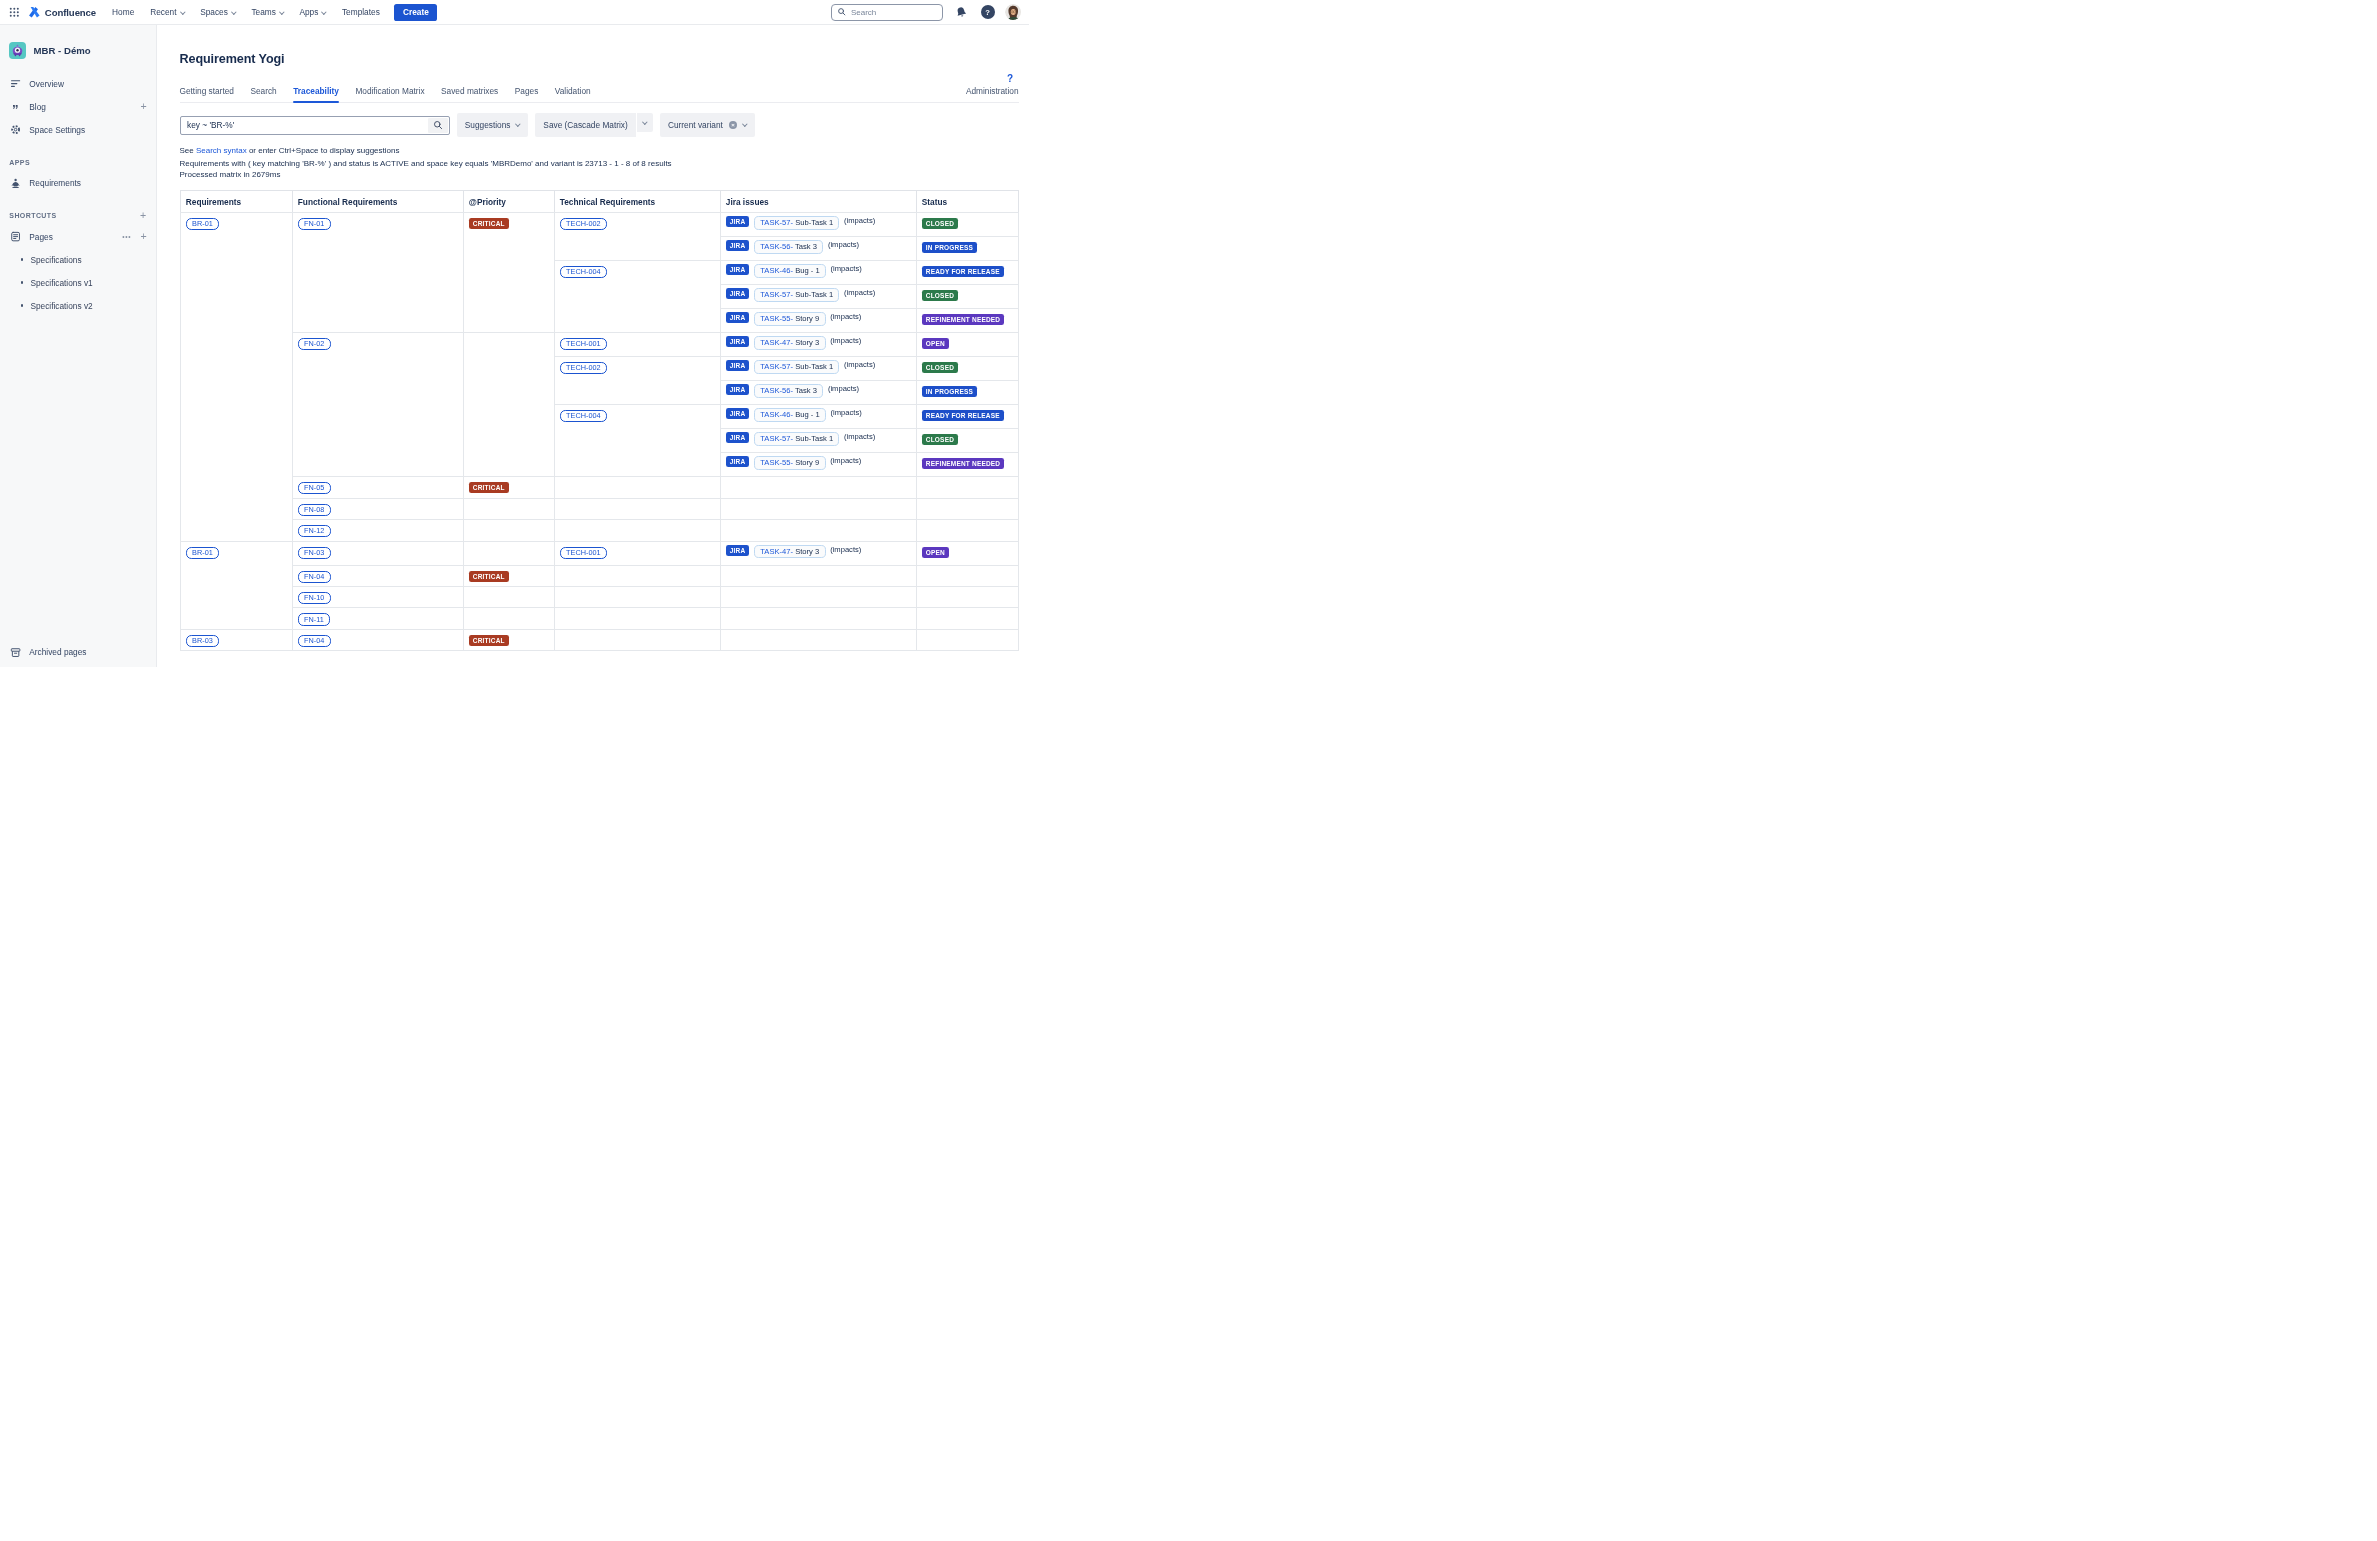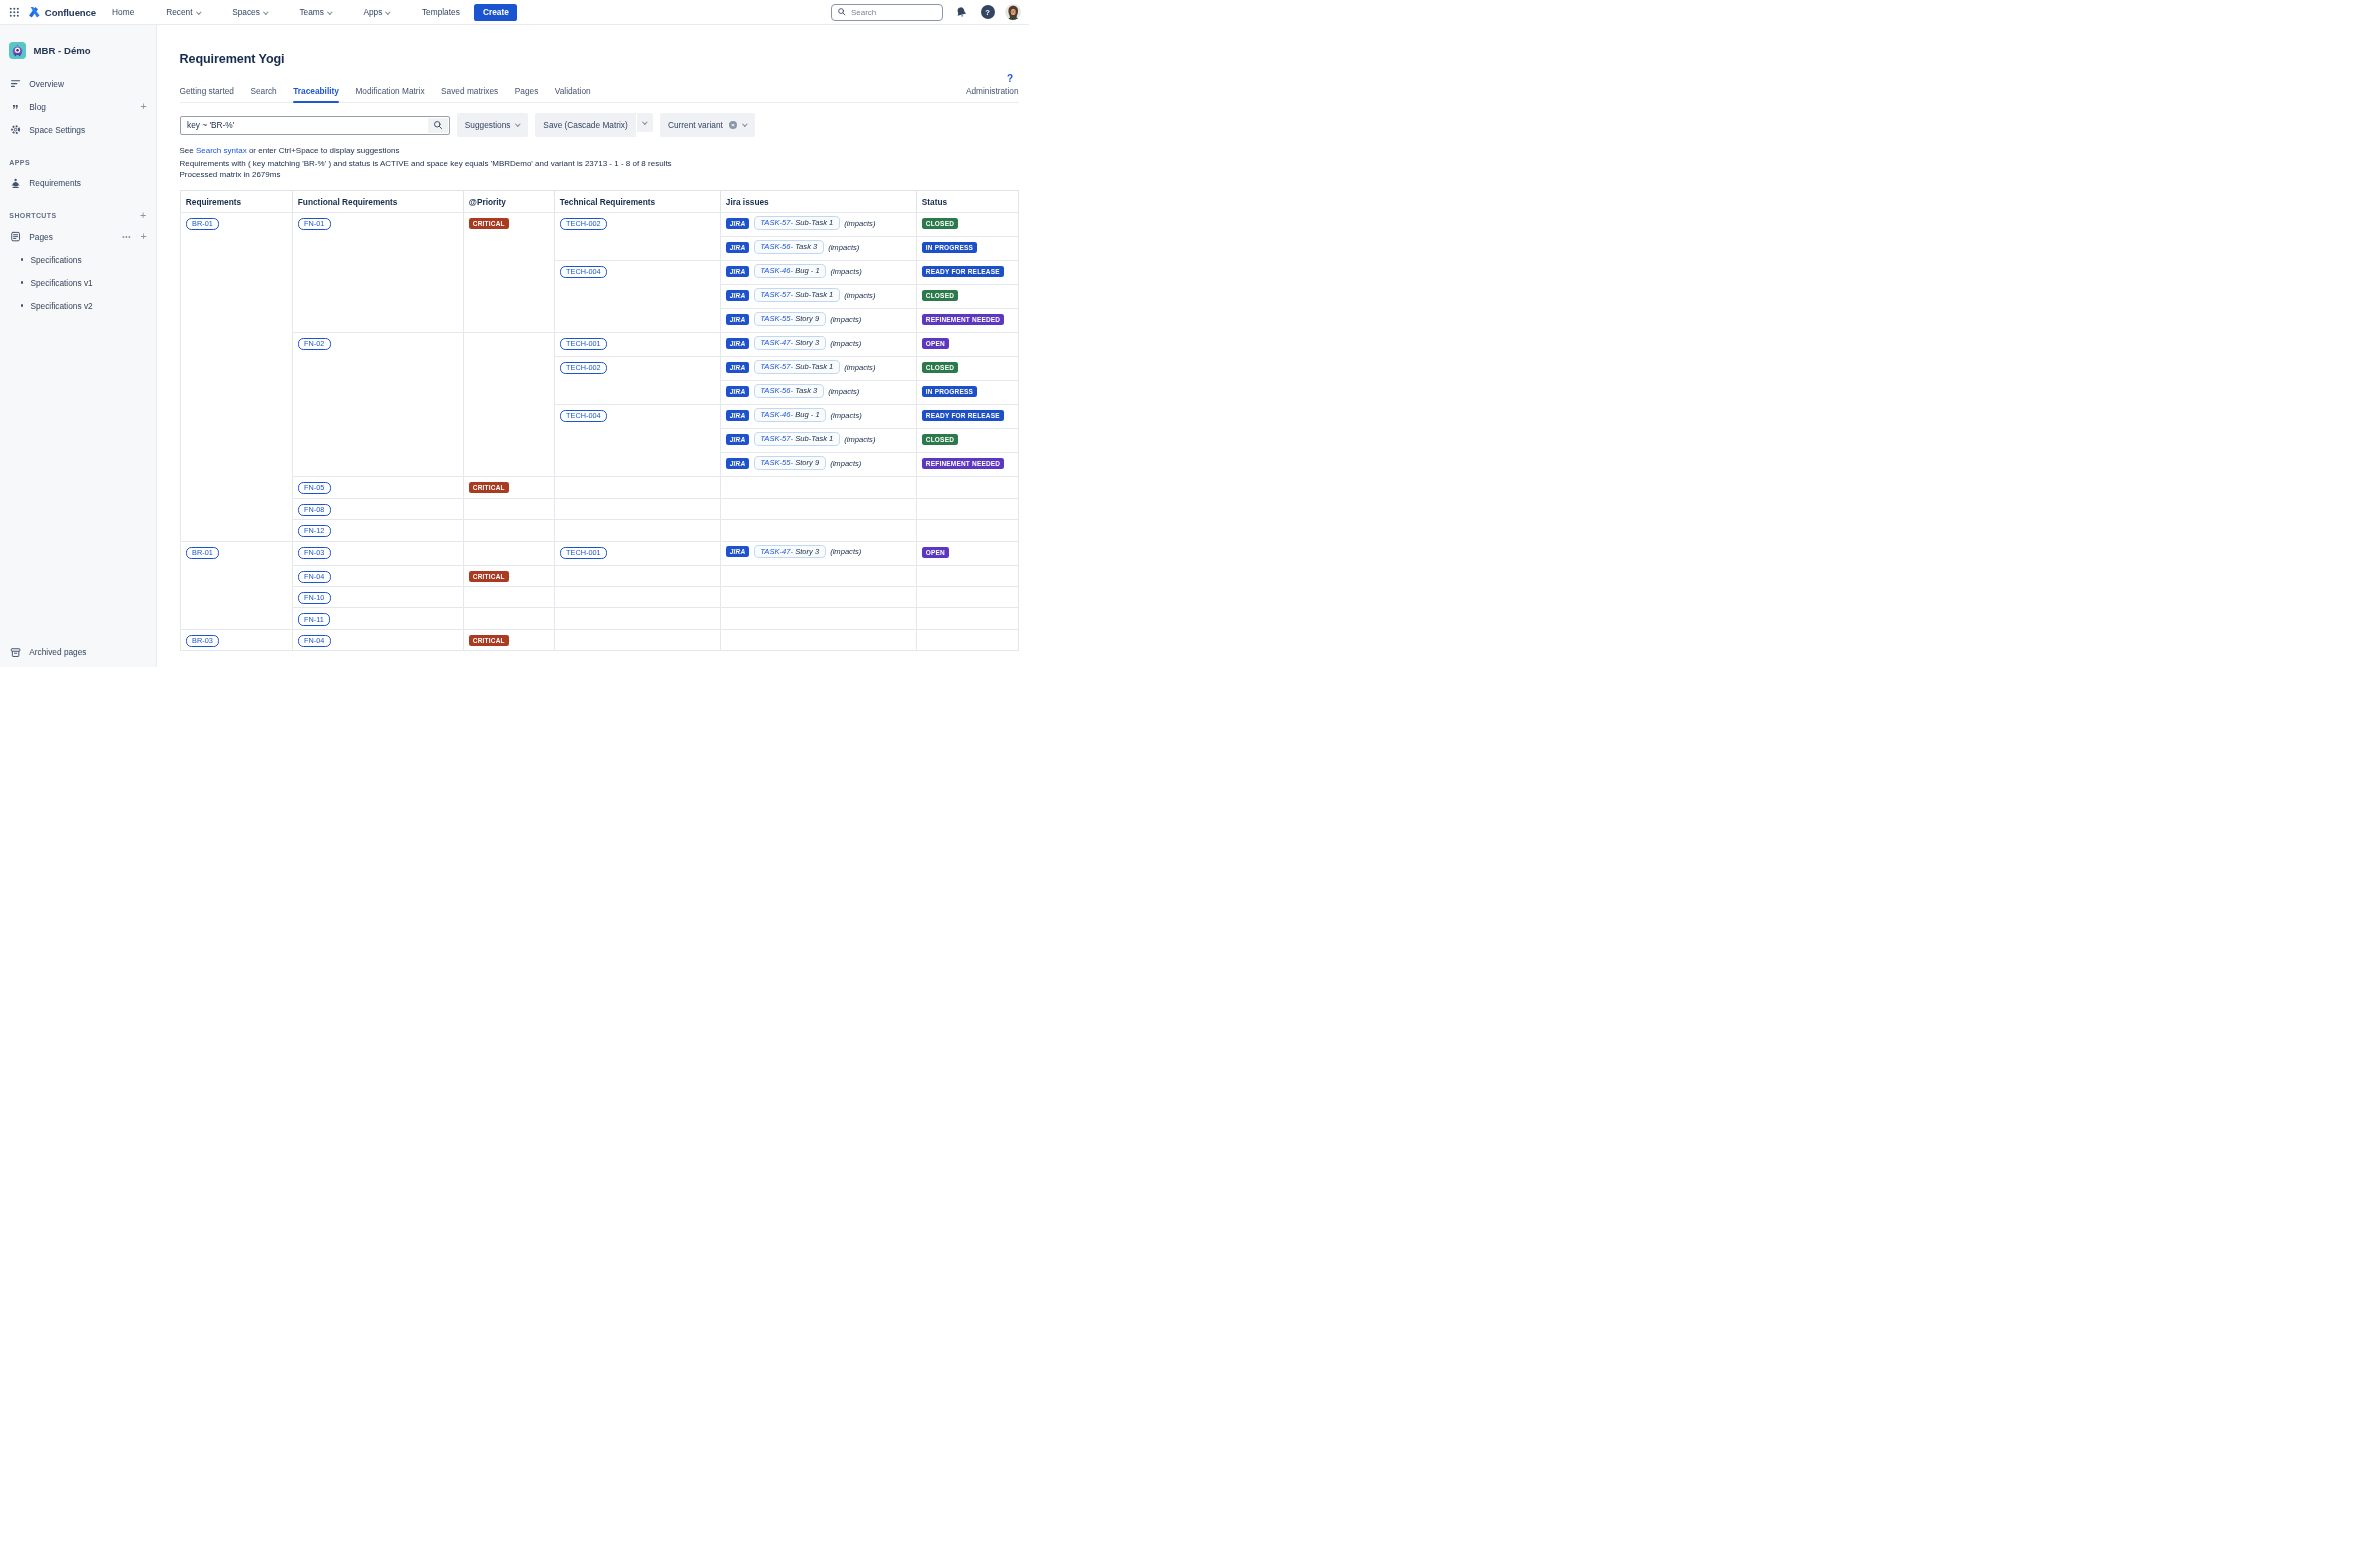--- a/index.html
+++ b/index.html
@@ -9,21 +9,21 @@
     color:#172B4D;
     width:1029px; height:667px;
     overflow:hidden; position:relative;
   }
   
   .topnav { height:25px; display:flex; align-items:center; padding:0 8px 0 6.6px; border-bottom:0.7px solid #E9EBEE; background:#fff; }
   .topnav-left { display:flex; align-items:center; }
   .icon-btn { display:flex; align-items:center; justify-content:center; padding:2.6px; cursor:pointer; }
   .brand { display:flex; align-items:center; gap:4.6px; margin-left:5.3px; }
   .brand-name { font-size:9.6px; font-weight:700; color:#253858; letter-spacing:-0.1px; }
-  .nav-items { display:flex; gap:32px; margin-left:16px; }
+  .nav-items { display:flex; gap:16px; margin-left:16px; }
   .nav-item { font-size:8.3px; font-weight:500; color:#344563; display:flex; align-items:center; gap:4px; cursor:pointer; white-space:nowrap; }
   .chev { width:3.6px; height:3.6px; border-right:1.1px solid #7A8699; border-bottom:1.1px solid #7A8699; transform:rotate(45deg); display:inline-block; margin-top:-2.6px; }
   .nav-item .chev { margin-top:-1.3px; }
   .create-btn { margin-left:14.6px; background:var(--accent,#1B54D0); color:#fff; font-size:8.3px; font-weight:600; height:17px; padding:0 8.6px; border-radius:2.6px; display:flex; align-items:center; cursor:pointer; }
   .topnav-right { margin-left:auto; display:flex; align-items:center; gap:10px; }
   .nav-search { width:112px; height:17px; border:1px solid #8C96A8; border-radius:4px; display:flex; align-items:center; gap:4.6px; padding:0 5.3px; background:#fff; }
   .nav-search-ph { font-size:8px; color:#7A869A; }
   .help-circle { width:14px; height:14px; border-radius:50%; background:#344563; color:#fff; font-size:7.6px; font-weight:700; display:flex; align-items:center; justify-content:center; }
   .avatar { width:16.5px; height:16.5px; border-radius:50%; overflow:hidden; cursor:pointer; }
 
@@ -72,21 +72,21 @@
   .export-btn { background:#F6F7F9; }
   .per-page { background:#EEF0F3; width:108px; justify-content:space-between; }
 
   
   table.matrix { border-collapse:collapse; table-layout:fixed; width:839px; margin-top:11.2px; }
   .matrix th { border:0.7px solid #E0E3E8; border-bottom:1.3px solid #E4E7EB; padding:5.3px 5.3px; text-align:left; font-size:8.3px; font-weight:700; color:#172B4D; background:#fff; }
   .matrix td { border:0.7px solid #E4E7EB; border-bottom-width:1.3px; padding:3.3px 5.3px; vertical-align:top; }
   tr.tr-tall { height:24px; } tr.tr-short { height:18px; }
   .req-pill { display:inline-block; border:0.9px solid var(--accent,#1D52CC); color:var(--accent,#1D52CC); border-radius:5.3px; padding:0.3px 5.3px; font-size:7.3px; font-weight:500; line-height:9.6px; background:#fff; cursor:pointer; white-space:nowrap; }
   .badge { display:inline-block; color:#fff; border-radius:2.3px; padding:2px 4px; font-size:6.5px; font-weight:700; letter-spacing:.03em; line-height:7px; white-space:nowrap; }
-  .jira-line { display:flex; align-items:center; gap:4.6px;font-style:italic; }
+  .jira-line { display:flex; align-items:flex-start; gap:4.6px; }
   .issue-pill { border:0.9px solid #BFD9F2; background:#FAFBFC; border-radius:4.6px; padding:0.7px 5.3px; font-size:7.6px; line-height:10.3px; white-space:nowrap; cursor:pointer; }
   .issue-key { color:var(--link,#1D58D8); }
   .issue-summary { color:#172B4D; }
   .impacts { font-size:7.6px; color:#172B4D; white-space:nowrap; }
 </style>
 </head>
 <body>
 
 <header class="topnav">
   <div class="topnav-left">

